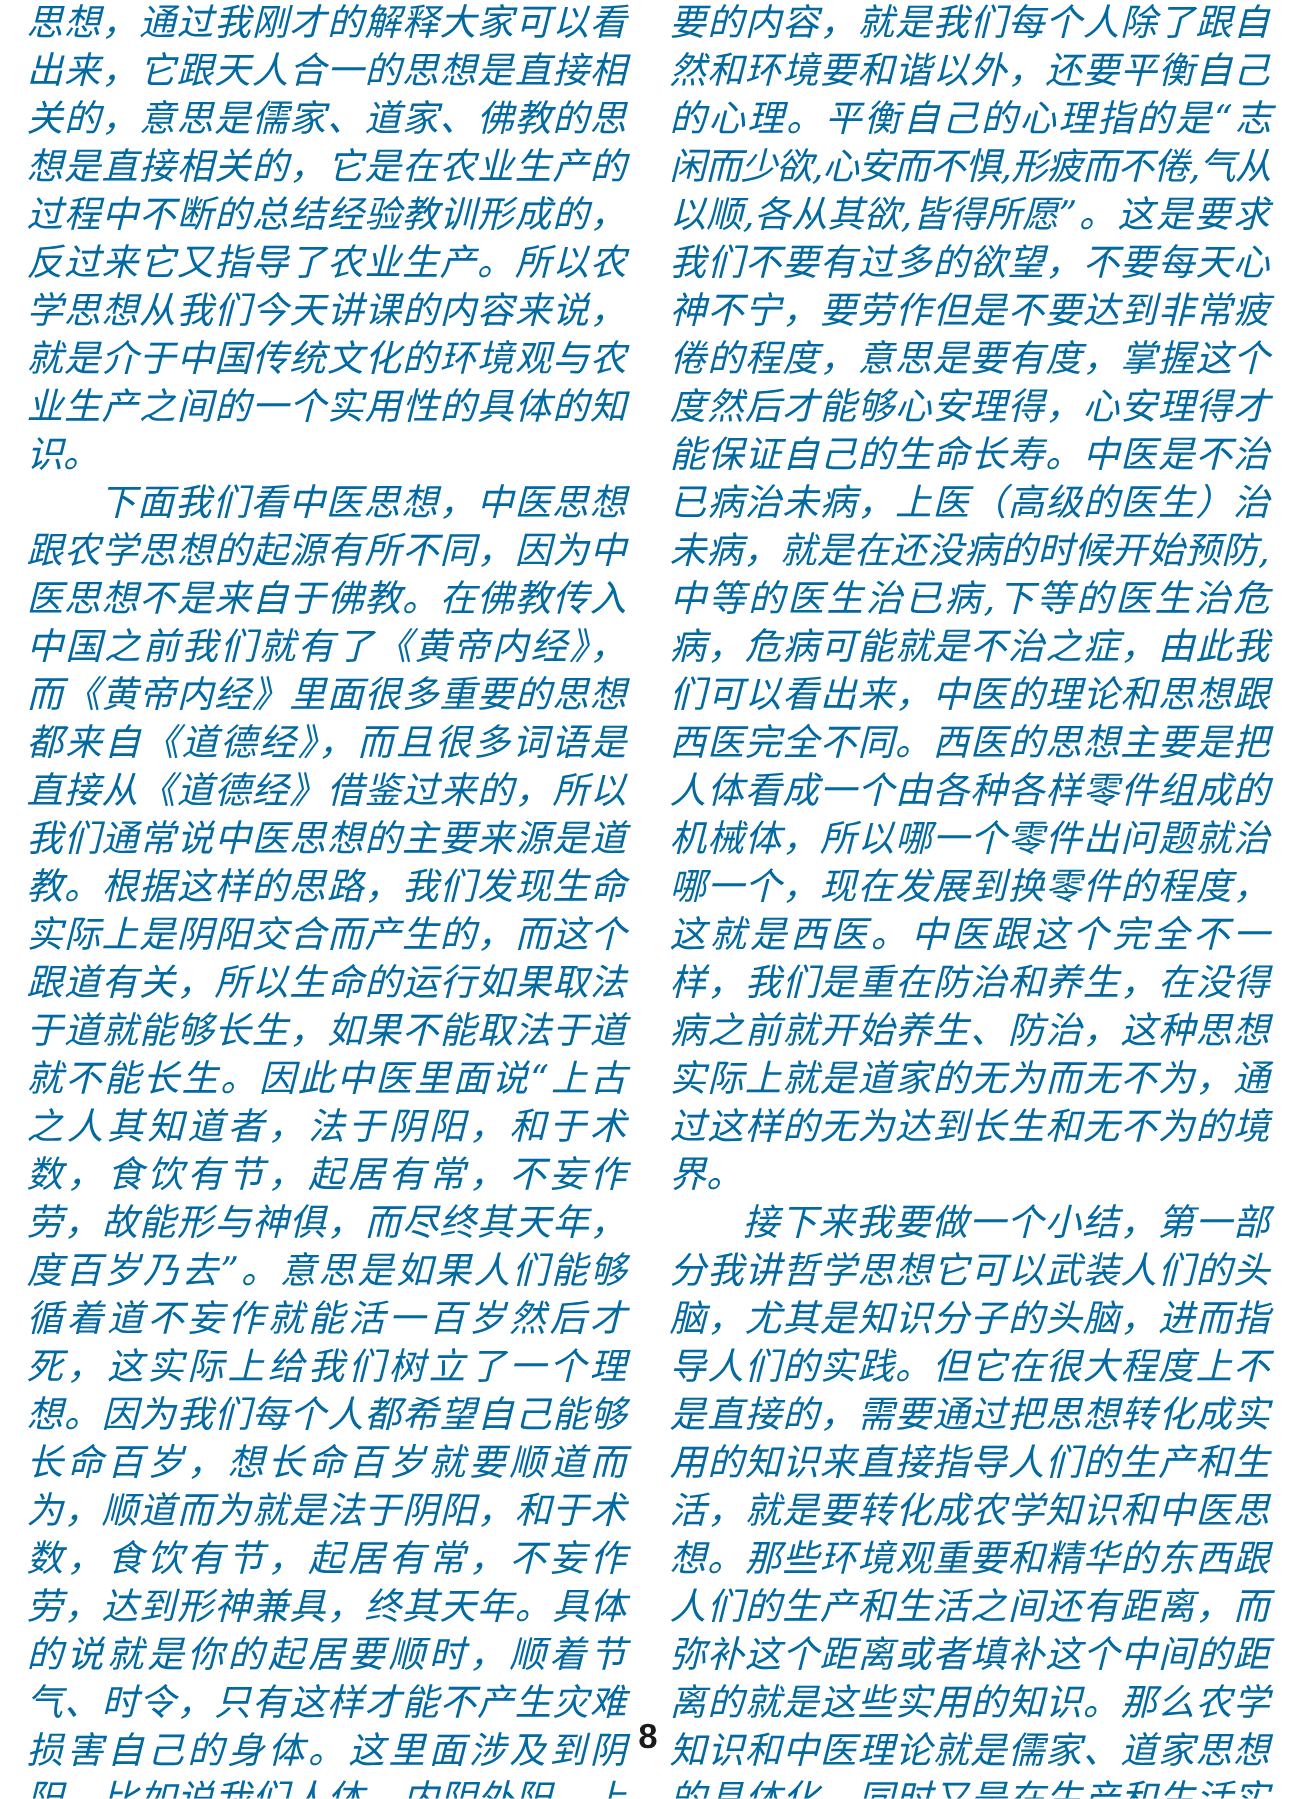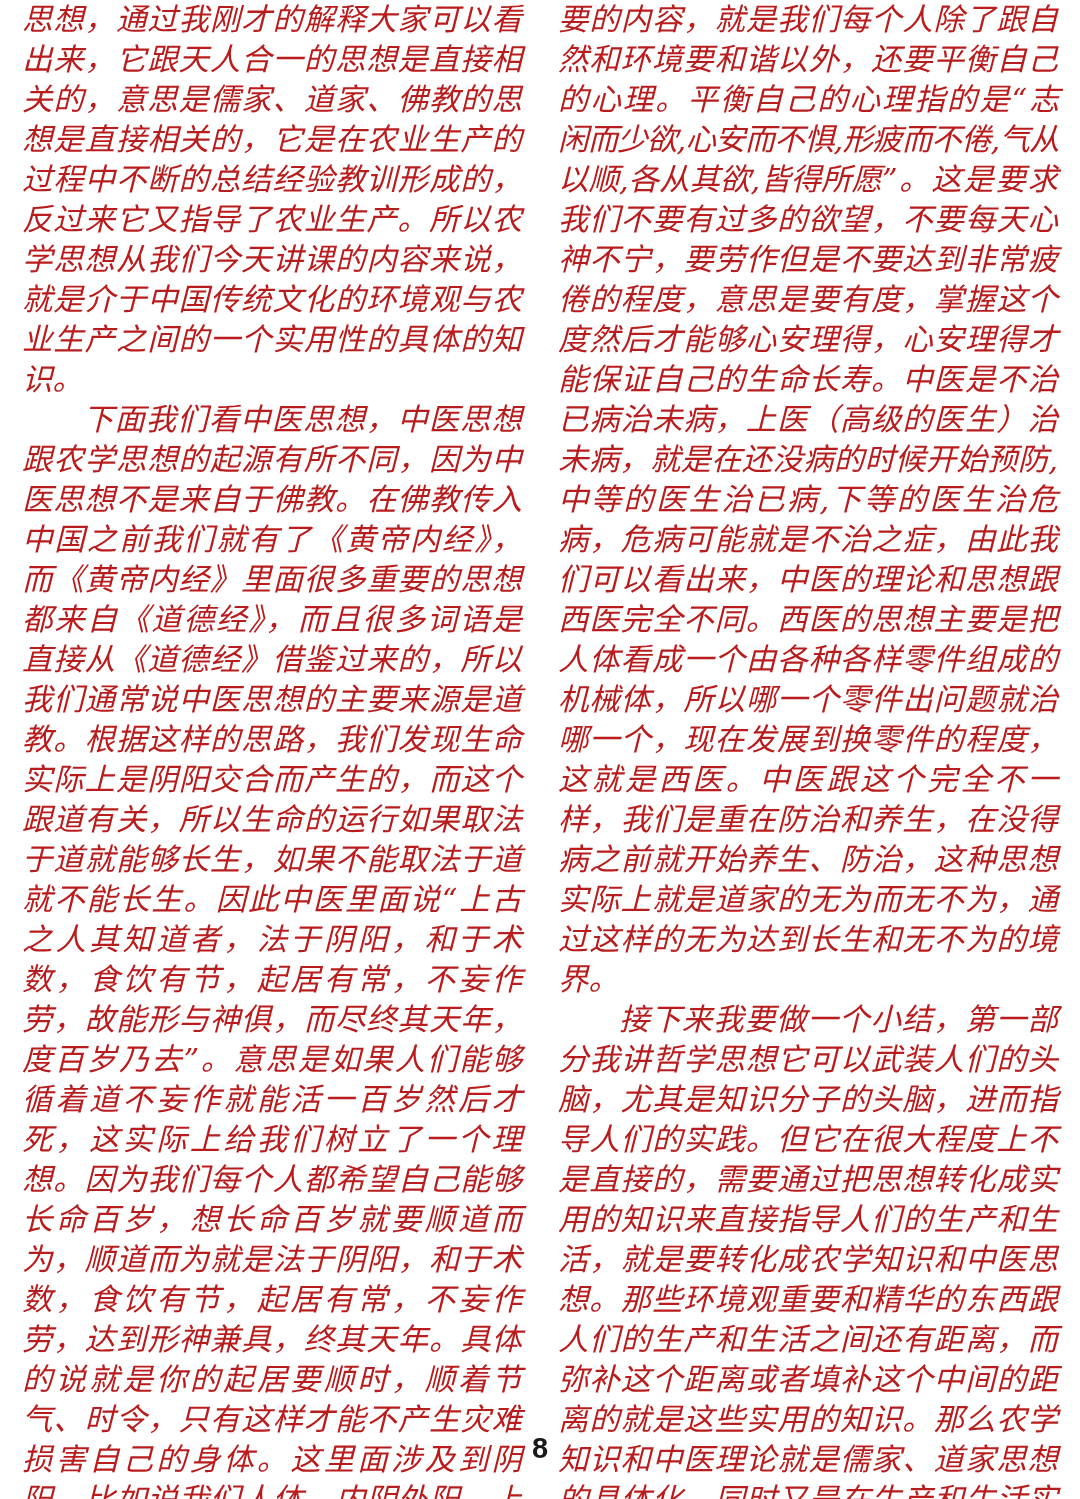--- a/index.html
+++ b/index.html
@@ -47,21 +47,21 @@
     padding: 0;
     font-size: 30.5px;
     line-height: 40px;
     text-align: justify;
     text-align-last: left;
     text-justify: inter-character;
     letter-spacing: 0px;
     word-break: break-all;
     font-style: italic;
     font-weight: 400;
-    color: #b91c1c;
+    color: #0369a1;
     -webkit-font-smoothing: antialiased;
   }
 
   p.indent {
     text-indent: 61px;
   }
 
   
   .quote-tight {
     letter-spacing: -1.6px;

